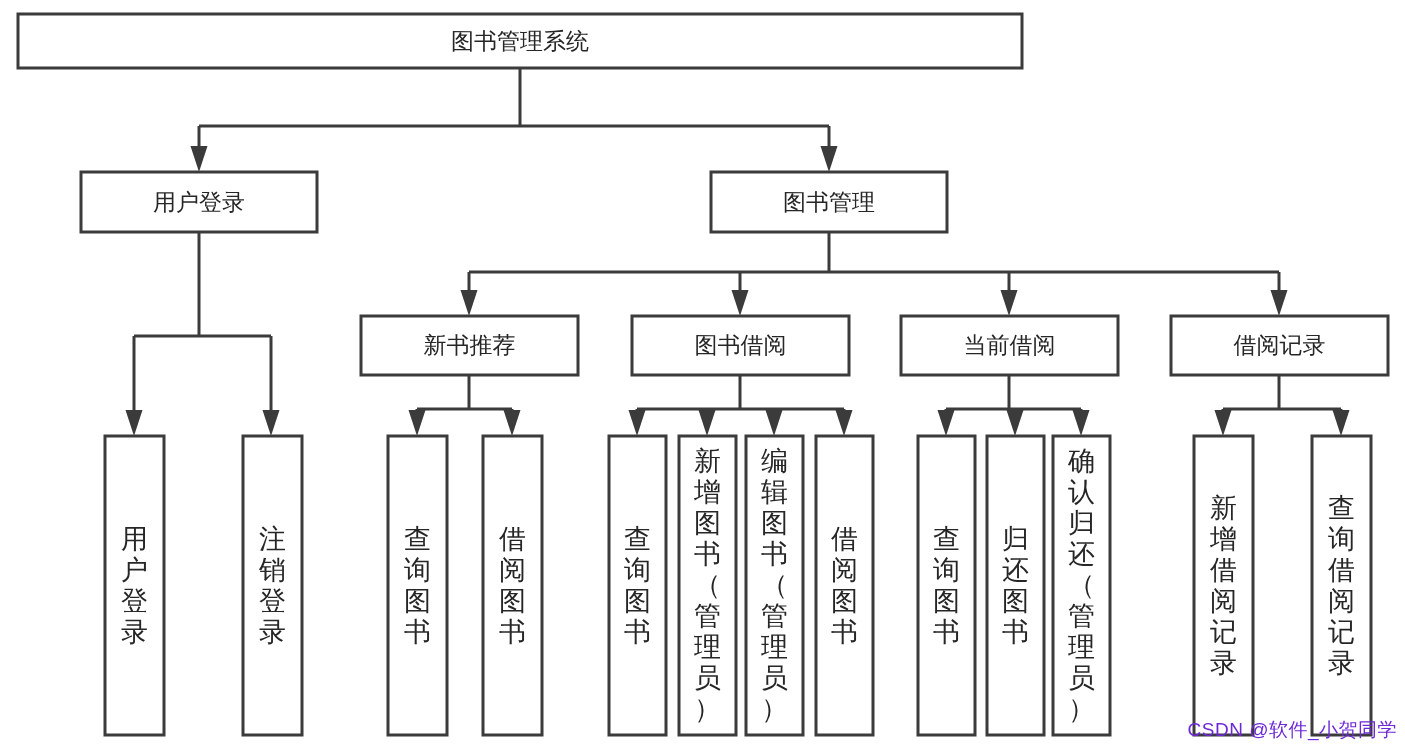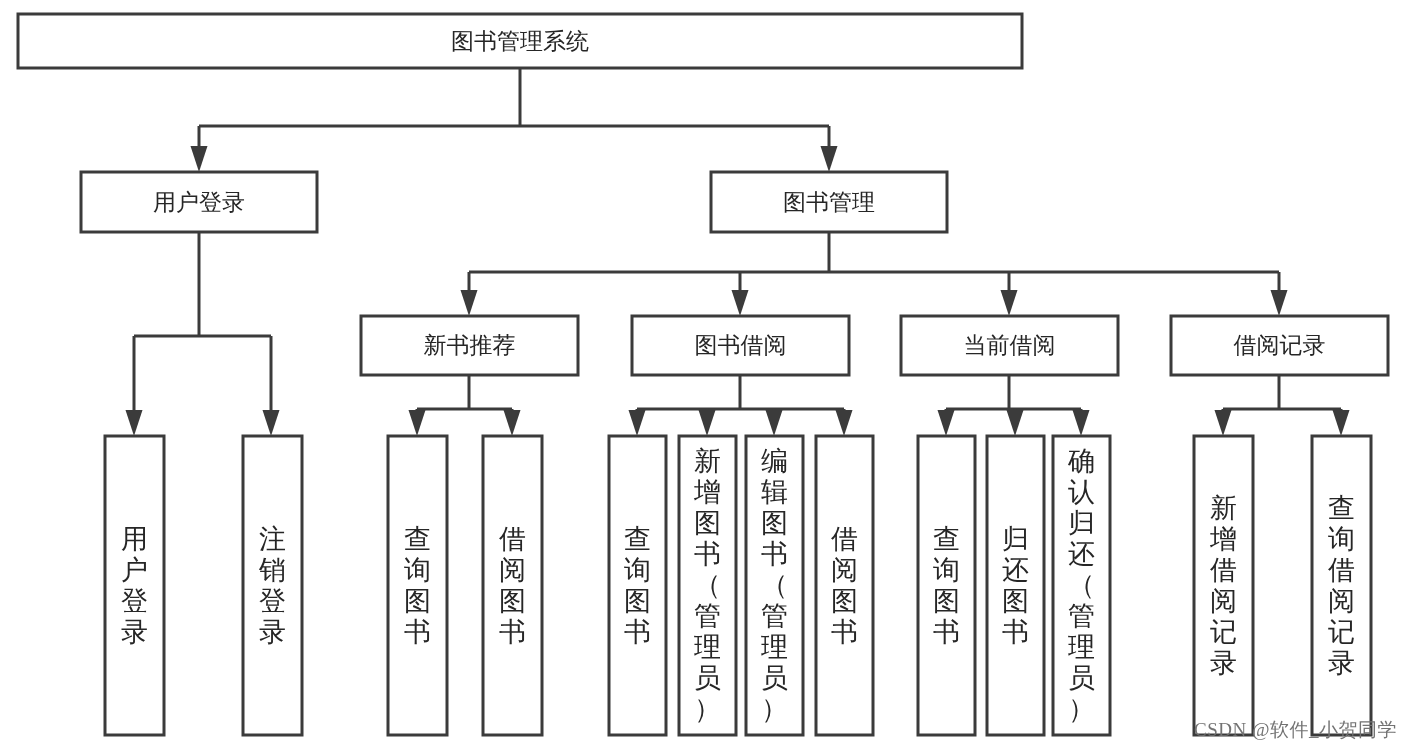--- a/index.html
+++ b/index.html
@@ -53,23 +53,23 @@
     stroke-linecap: butt;
   }
   .link-arrow {
     fill: #3b3b3b;
     stroke: none;
   }
   .watermark-text {
     position: absolute;
     right: 8px;
     bottom: 4px;
-    font-family: Liberation Serif, serif;
+    font-family: Liberation Sans, sans-serif;
     font-size: 19px;
-    color: #737373;
+    color: #6d28d9;
     white-space: nowrap;
     letter-spacing: 0.5px;
     user-select: none;
   }
 </style>
 </head>
 <body>
 
 <div id="diagram-root">
   <svg class="diagram-canvas" viewBox="0 0 1405 747">

